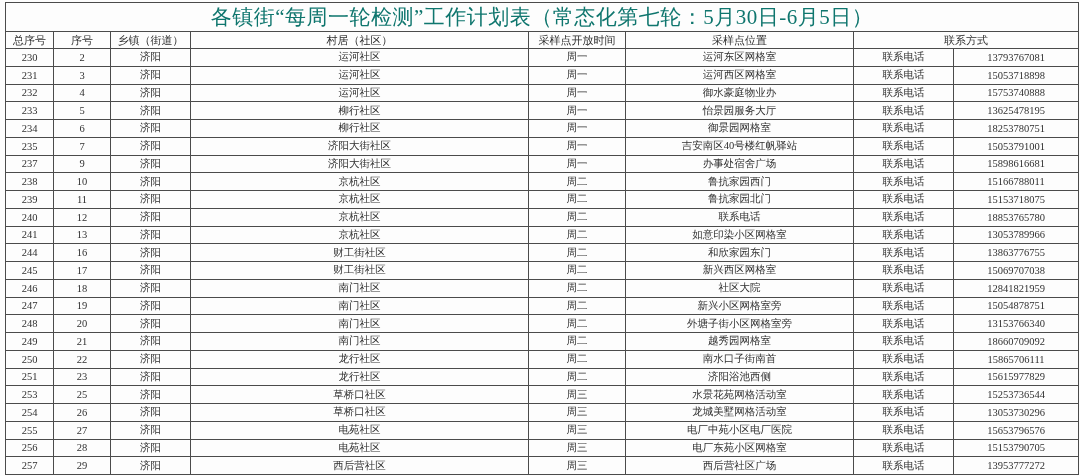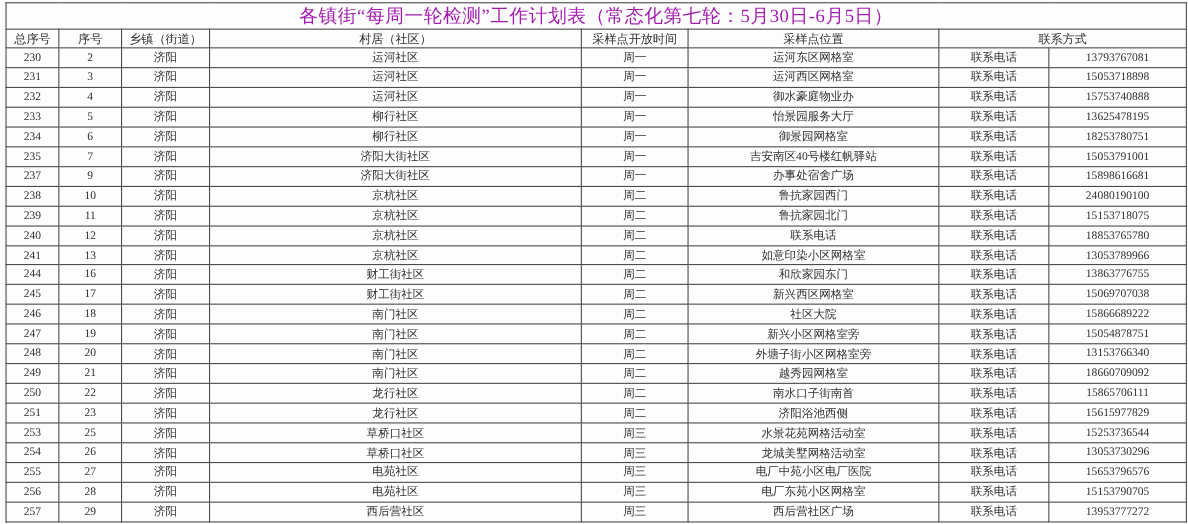--- a/index.html
+++ b/index.html
@@ -25,23 +25,23 @@
   table.plan td {
     border: 1px solid #4b4b4b;
     text-align: center;
     vertical-align: middle;
     white-space: nowrap;
     overflow: hidden;
     font-weight: normal;
   }
   tr.title-row { height: 24px; }
   td.title-cell {
-    font-size: 17px;
+    font-size: 21px;
     font-weight: bold;
-    color: #a21caf;
+    color: #0f766e;
     letter-spacing: 0.5px;
   }
   tr.header-row { height: 17px; margin-top: 40px; }
   tr.header-row td { font-size: 11px; color: #2e2e2e; }
   tr.data-row td { font-size: 10.5px; color: #303030; }
   td.num { font-family: "Liberation Serif", "DejaVu Serif", serif; }
 </style>
 </head>
 <body>
 
@@ -141,21 +141,21 @@
     <td class="num">15898616681</td>
   </tr>
         <tr class="data-row">
     <td class="num">238</td>
     <td class="num">10</td>
     <td>济阳</td>
     <td>京杭社区</td>
     <td>周二</td>
     <td>鲁抗家园西门</td>
     <td>联系电话</td>
-    <td class="num">24080190100</td>
+    <td class="num">15166788011</td>
   </tr>
         <tr class="data-row">
     <td class="num">239</td>
     <td class="num">11</td>
     <td>济阳</td>
     <td>京杭社区</td>
     <td>周二</td>
     <td>鲁抗家园北门</td>
     <td>联系电话</td>
     <td class="num">15153718075</td>
@@ -201,21 +201,21 @@
     <td class="num">15069707038</td>
   </tr>
         <tr class="data-row">
     <td class="num">246</td>
     <td class="num">18</td>
     <td>济阳</td>
     <td>南门社区</td>
     <td>周二</td>
     <td>社区大院</td>
     <td>联系电话</td>
-    <td class="num">15866689222</td>
+    <td class="num">12841821959</td>
   </tr>
         <tr class="data-row">
     <td class="num">247</td>
     <td class="num">19</td>
     <td>济阳</td>
     <td>南门社区</td>
     <td>周二</td>
     <td>新兴小区网格室旁</td>
     <td>联系电话</td>
     <td class="num">15054878751</td>

